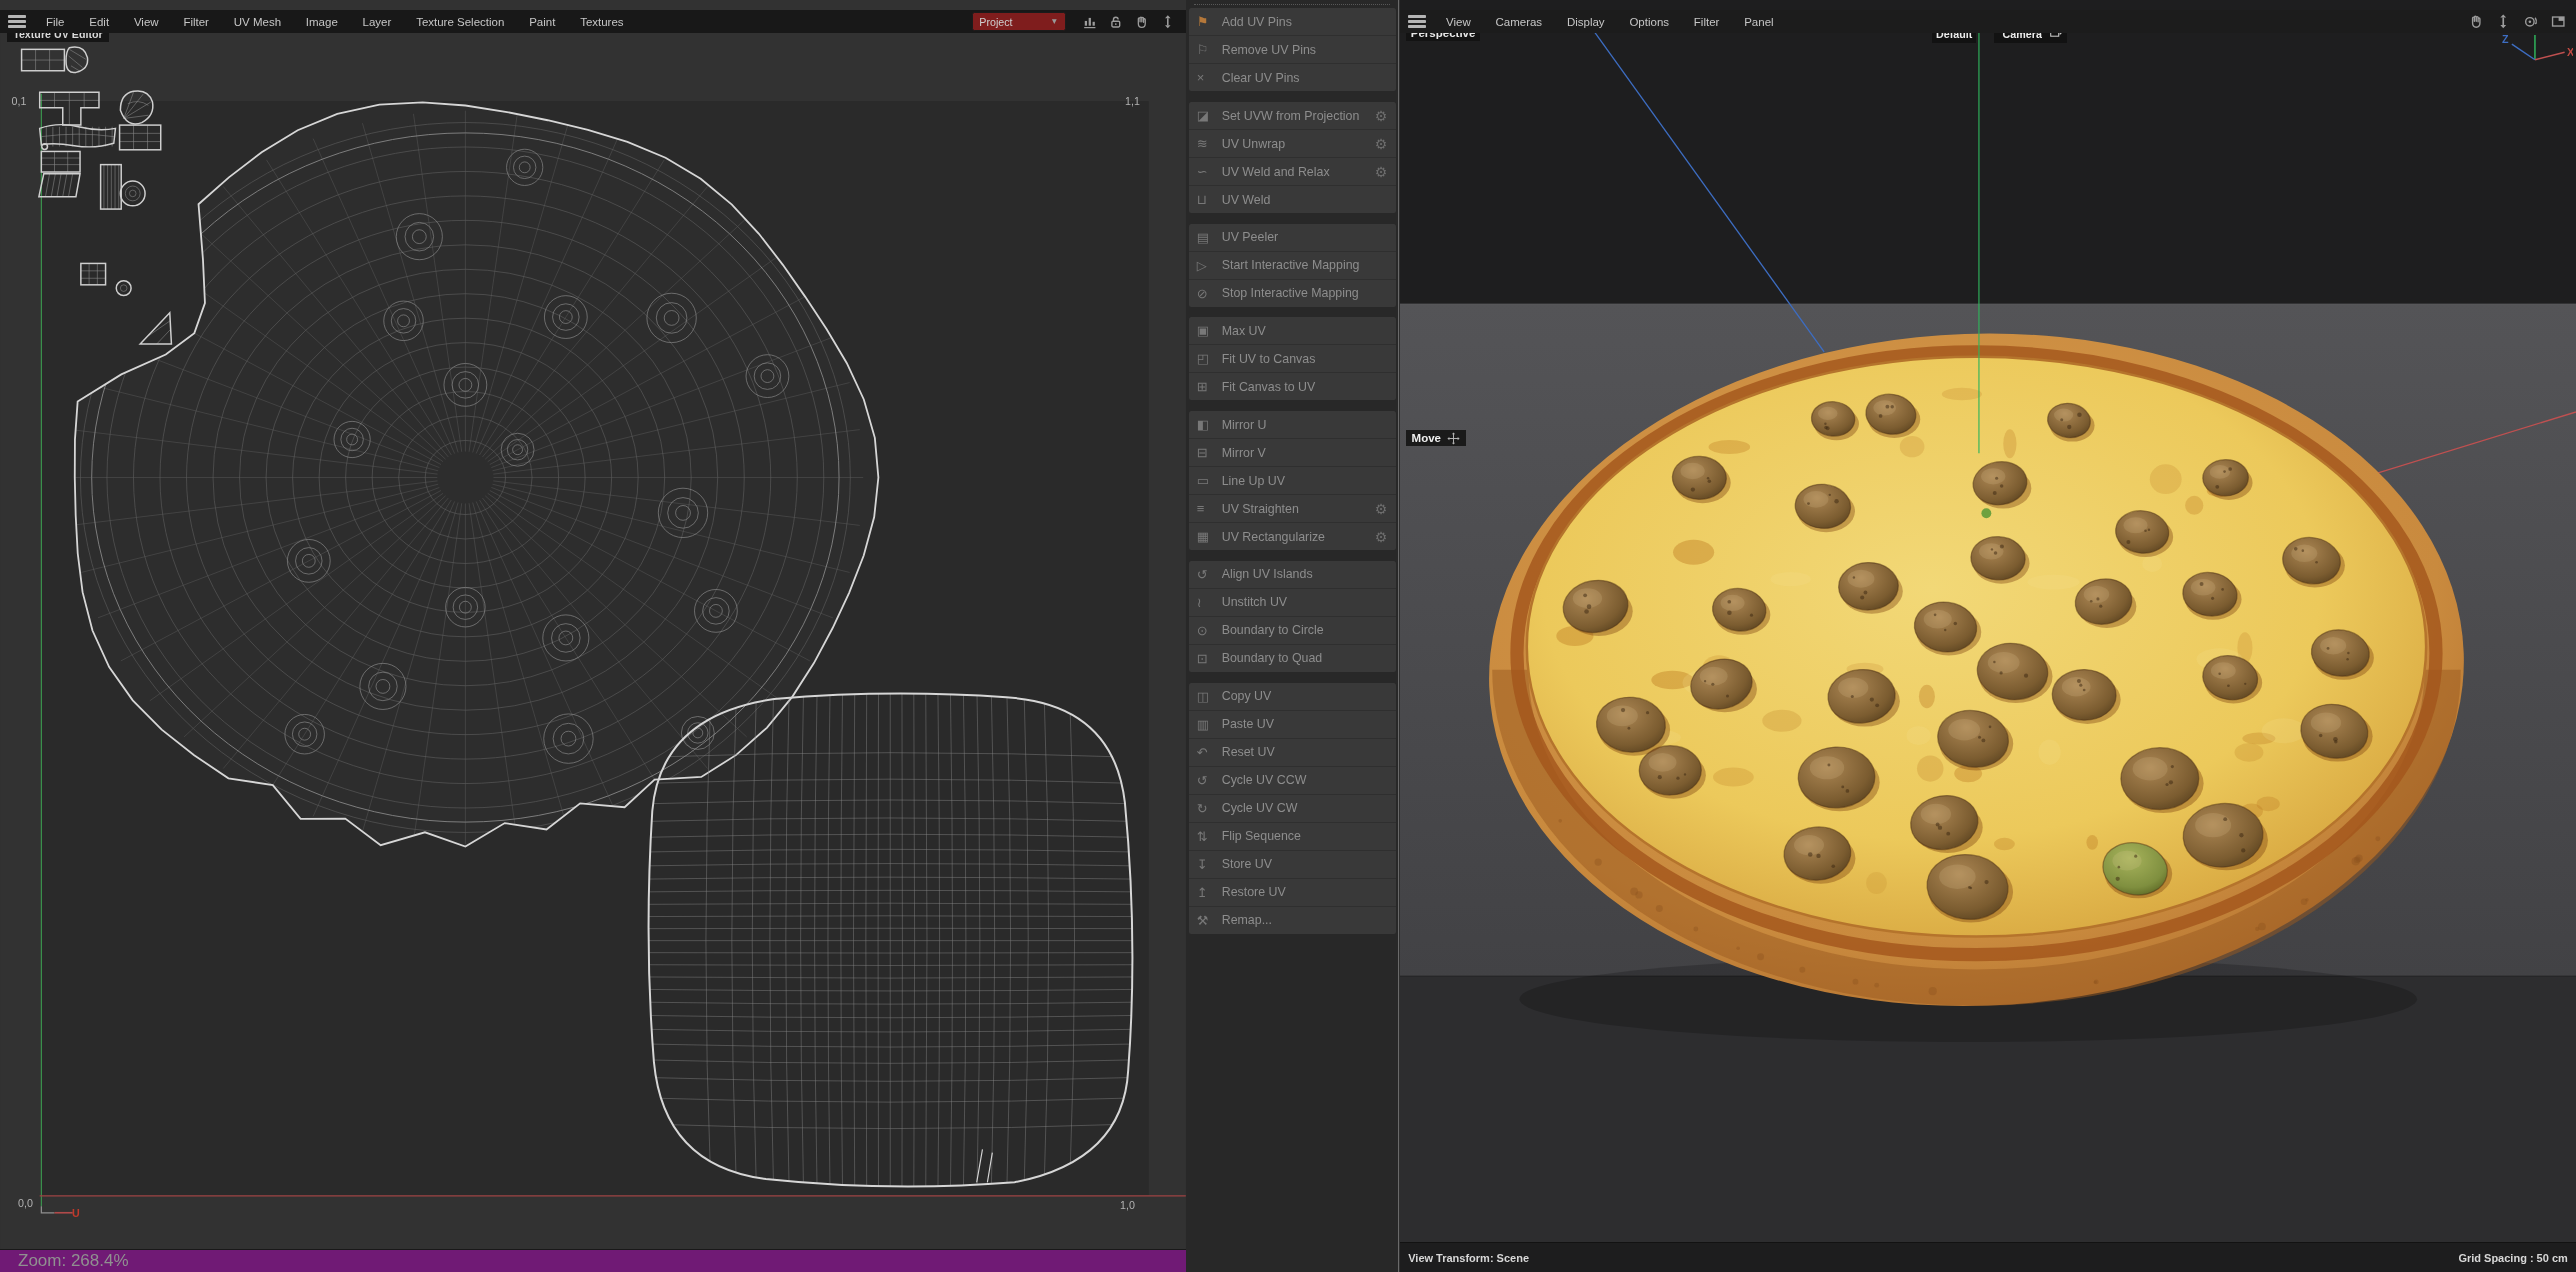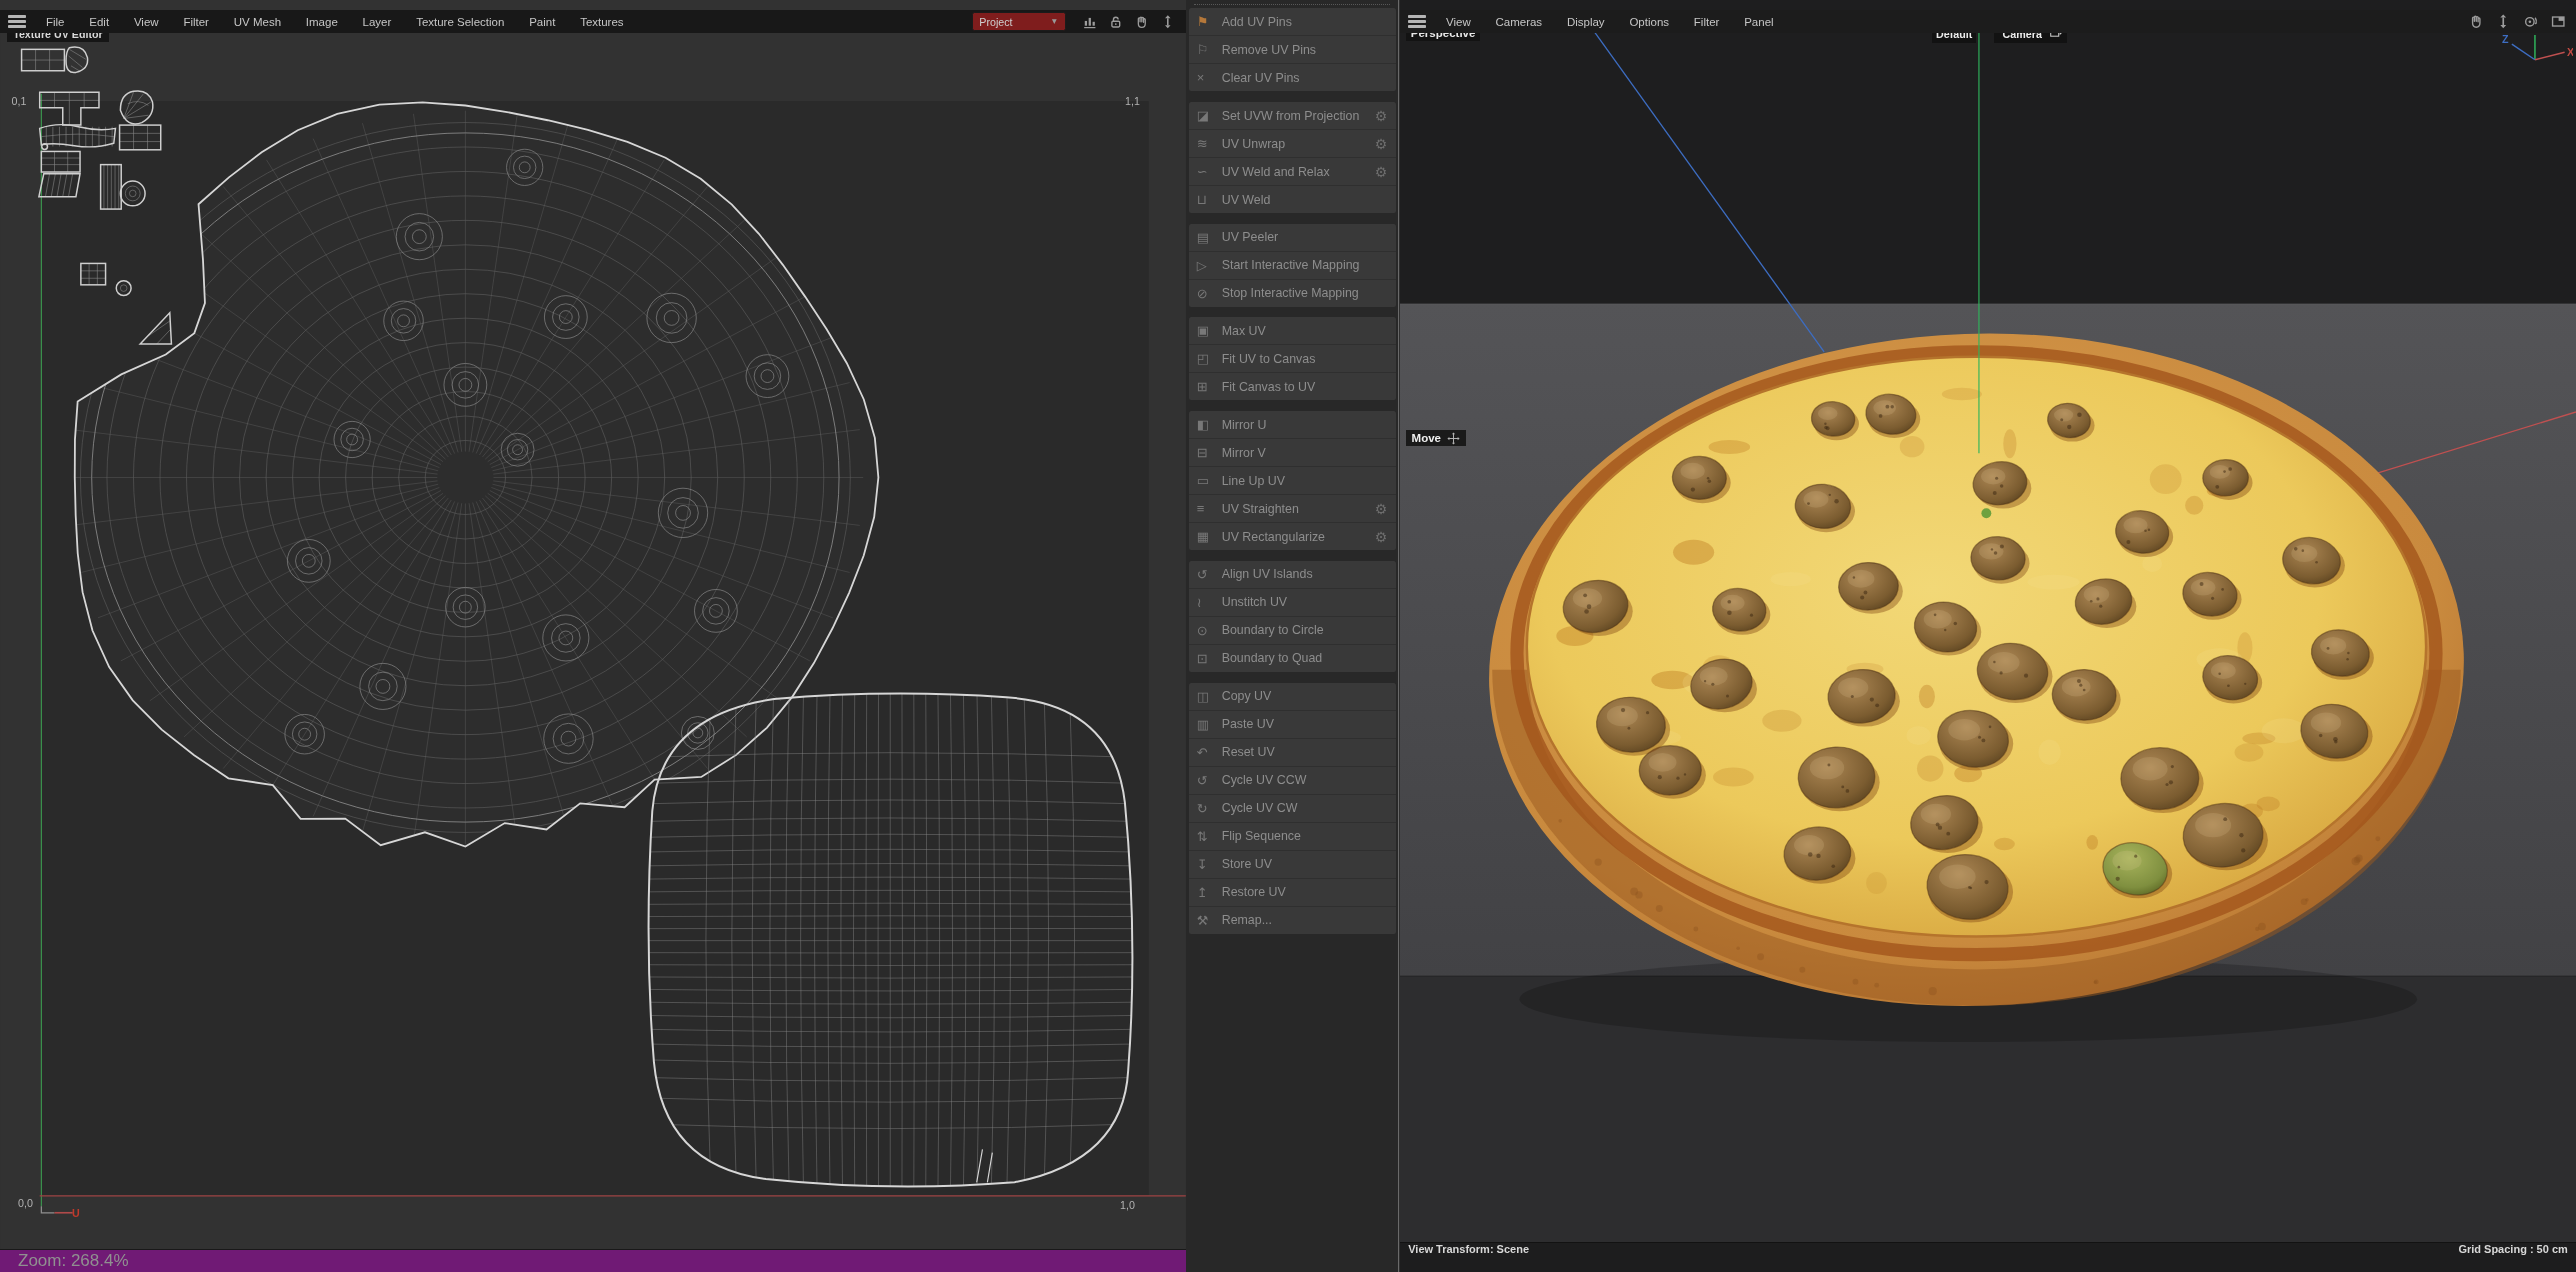--- a/index.html
+++ b/index.html
@@ -50,21 +50,21 @@
   #persp-label{position:absolute;top:6.6px;left:5.8px;background:rgba(18,18,18,.85);color:#e8e8e8;
                font-weight:700;font-size:11.5px;padding:1.6px 5px;z-index:5;}
   #cam-label{position:absolute;top:5.8px;left:532px;display:flex;gap:18px;z-index:5;}
   #cam-label span{background:#121212;color:#ececec;font-weight:700;font-size:10.7px;
                   padding:1.6px 4.1px;display:flex;align-items:center;gap:4.1px;}
   #move-label{position:absolute;top:411px;left:5.8px;background:rgba(16,16,16,.85);color:#efefef;
               font-weight:700;font-size:11.5px;padding:1.6px 5.8px;display:flex;gap:5.8px;
               align-items:center;z-index:5;}
   #gizmo{position:absolute;top:1.6px;right:3.3px;z-index:5;}
   #vp-status{position:absolute;bottom:0;left:0;width:1176px;height:30px;background:#1d1d1e;
-             border-top:0.8px solid #121212;display:flex;
+             border-top:0.8px solid #121212;display:flex;align-items:center;
              justify-content:space-between;padding:0 8.2px;box-sizing:border-box;
              color:#d8d8d8;font-weight:700;font-size:11px;z-index:5;}
 </style>
 </head>
 <body>
 
 <div class="app">
 
   <div id="left-editor">
     <div class="menubar">

